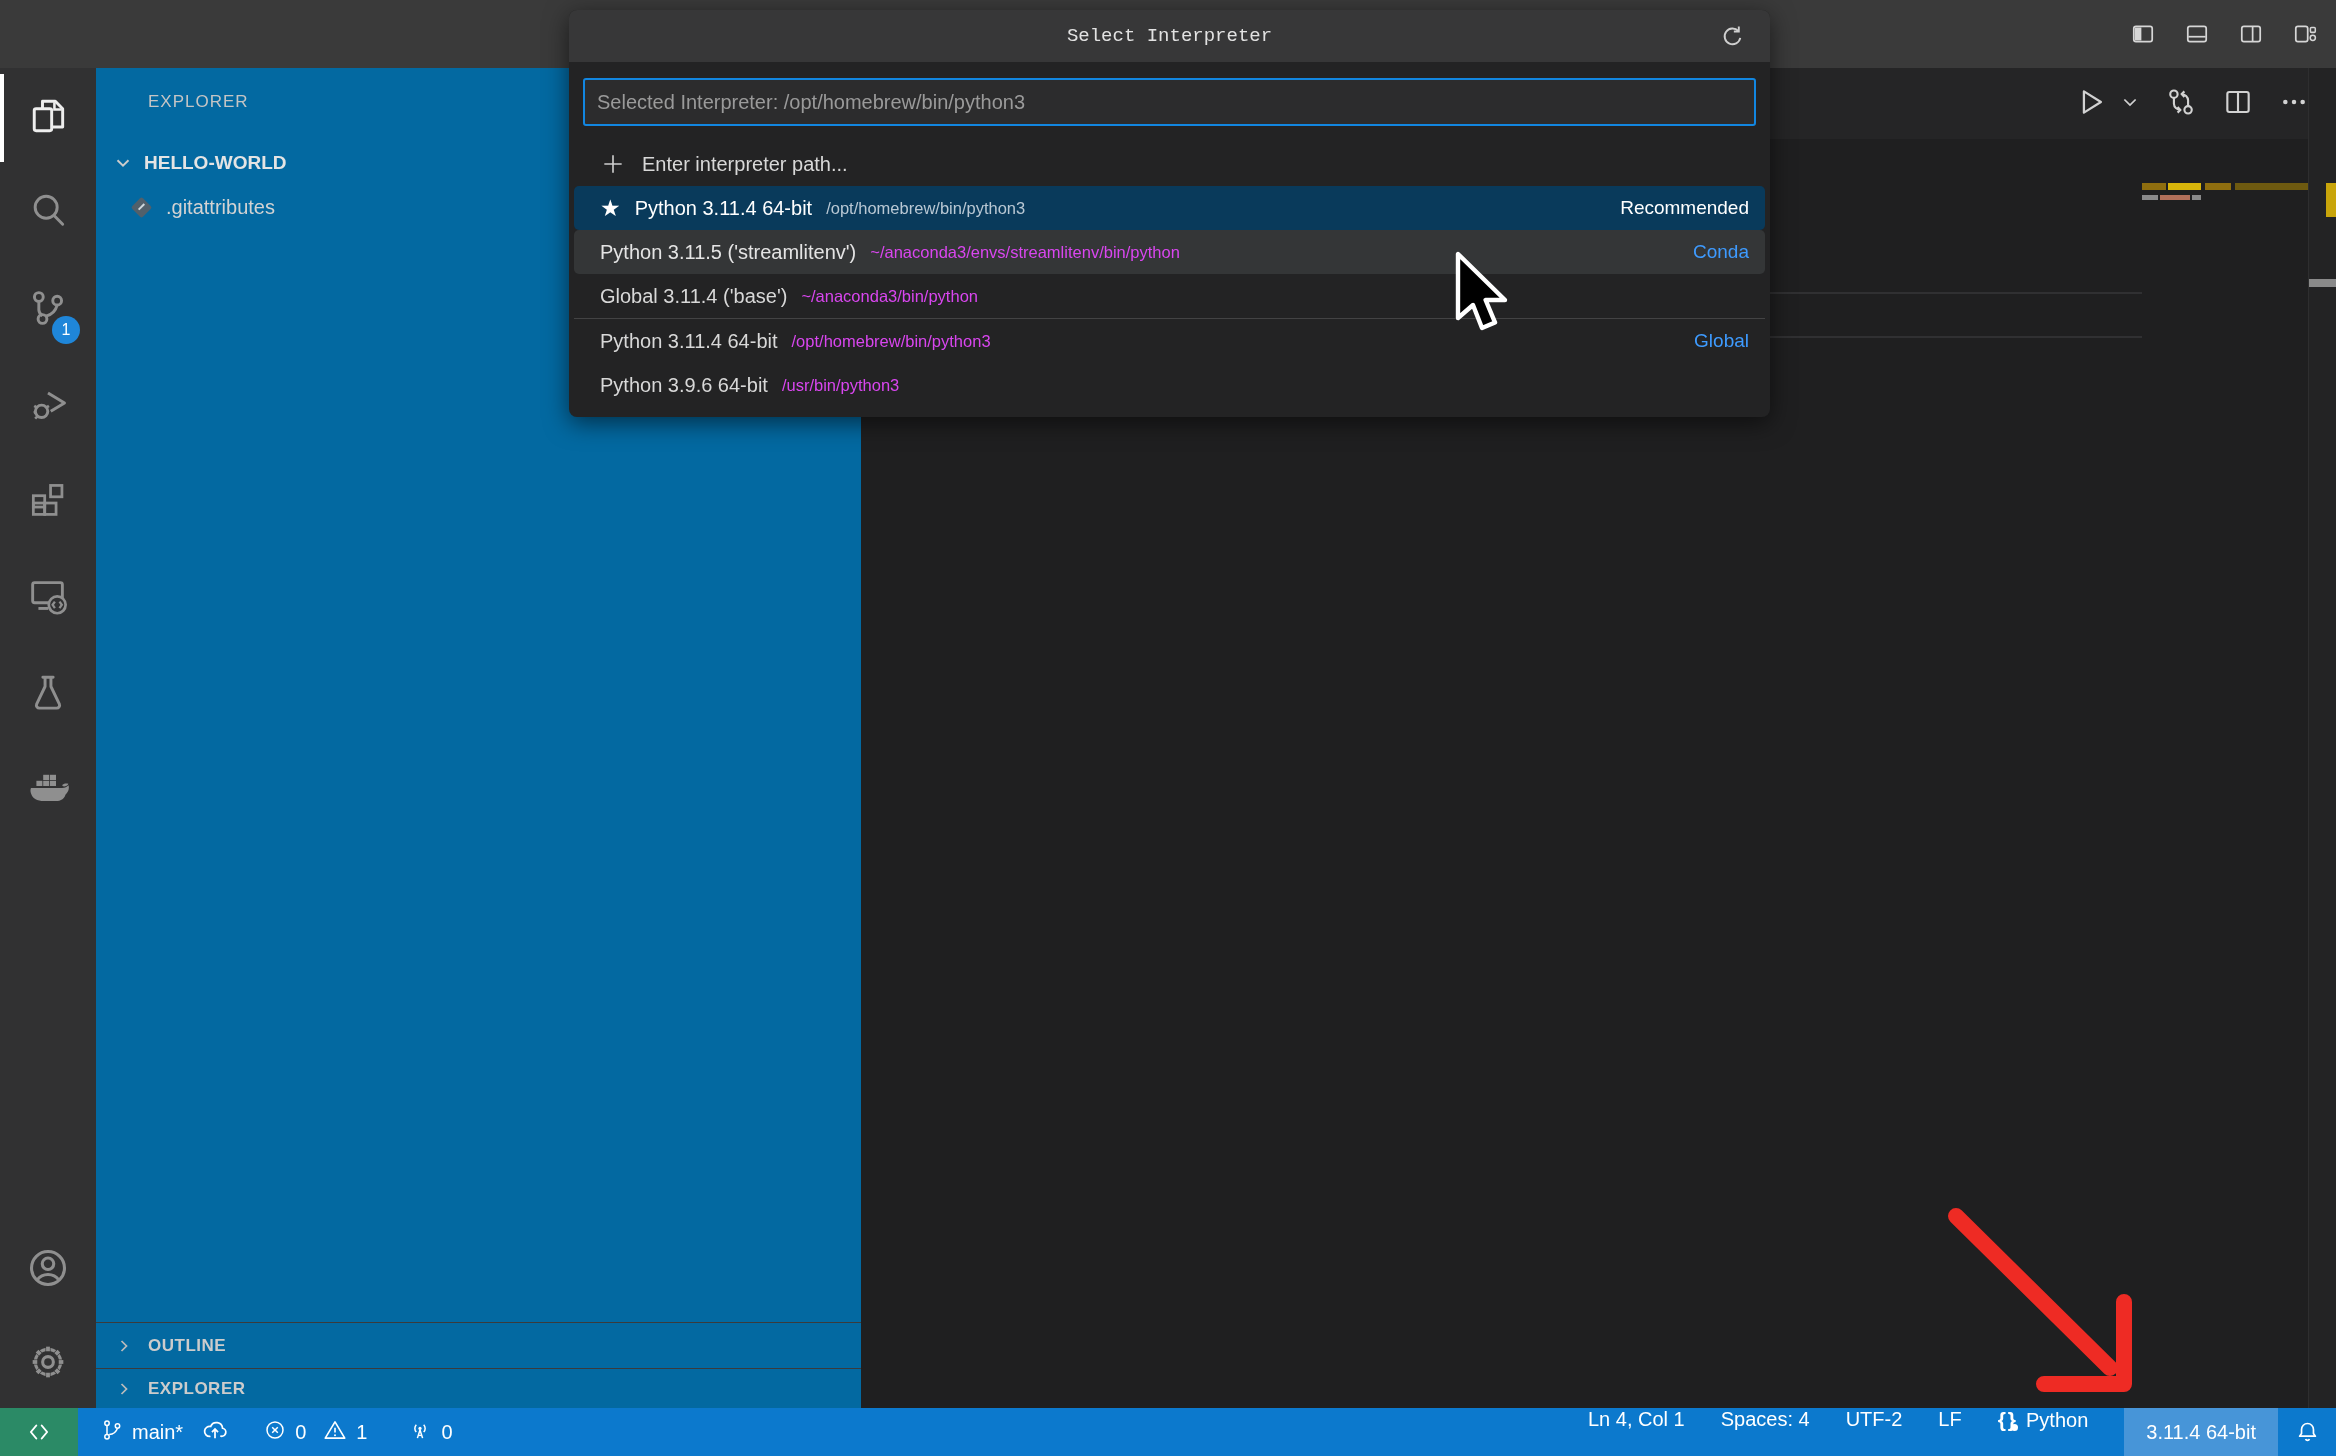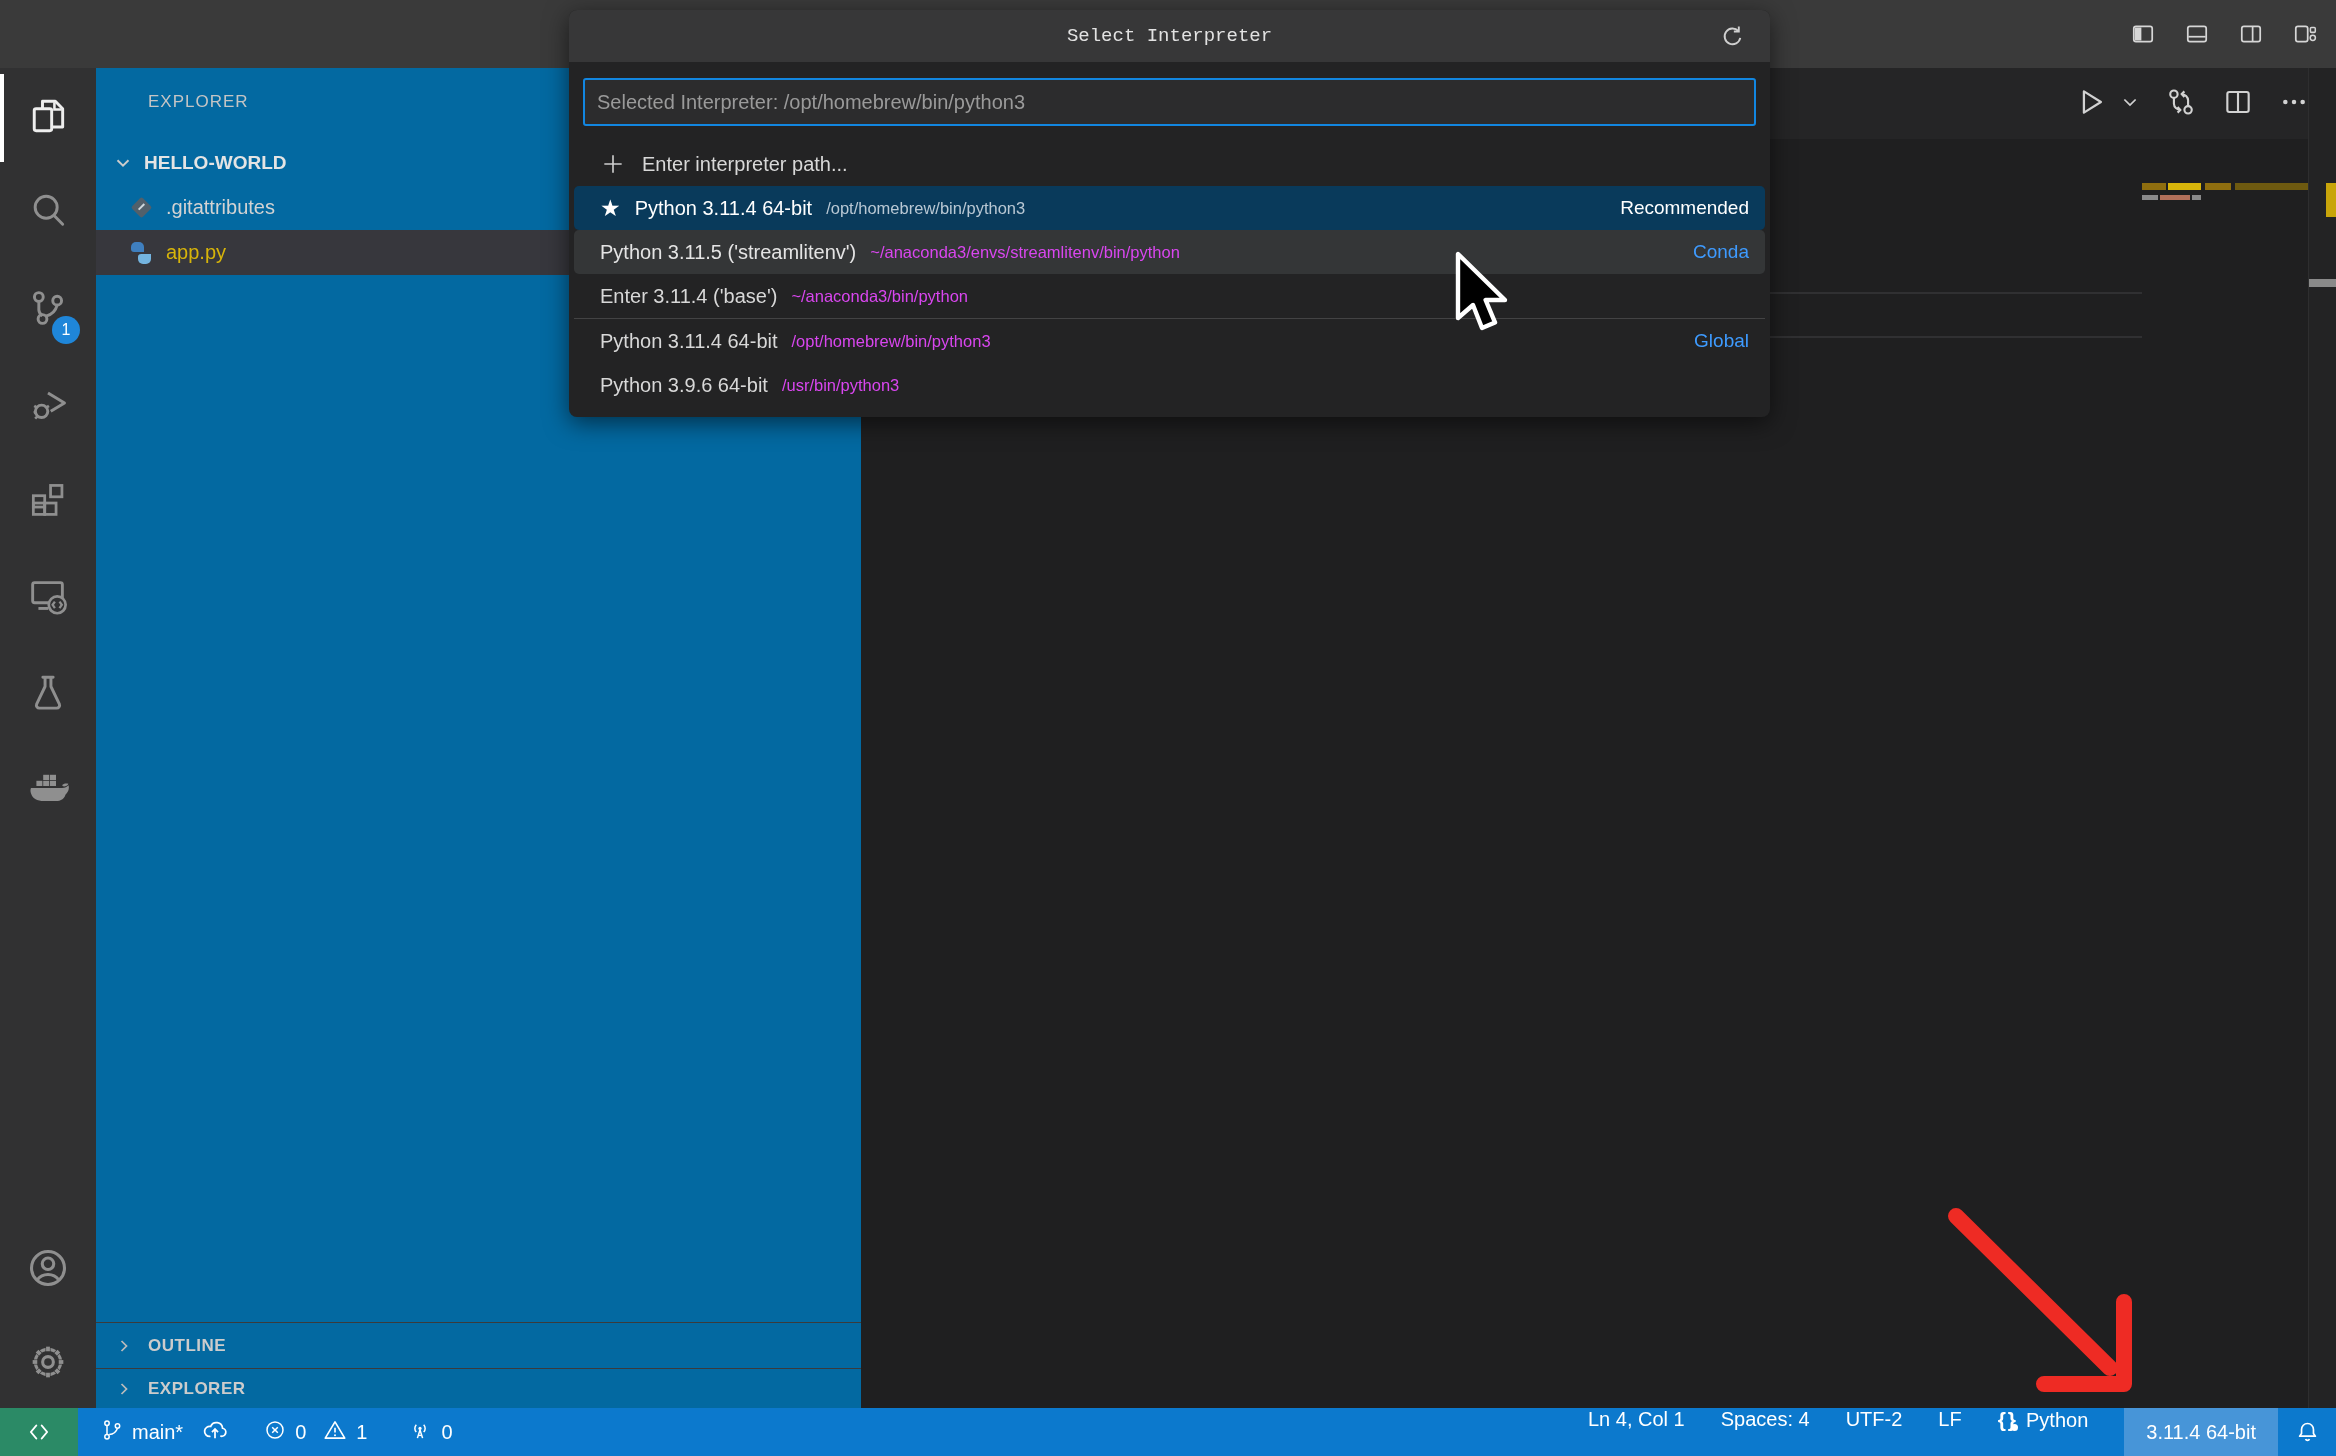--- a/index.html
+++ b/index.html
@@ -255,27 +255,20 @@
     <span>HELLO-WORLD</span>
   </div>
 
   <div class="tree-row" id="row-gitattributes">
     <span class="file-icon">
         <span class="git-diamond"></span>
       </span>
     <span>.gitattributes</span>
   </div>
 
-  <div class="tree-row" id="row-apppy">
-    <span class="file-icon">
-      <span class="py-icon-top"></span>
-        <span class="py-icon-bot"></span>
-    </span>
-    <span style="color:#d7b40a;">app.py</span>
-  </div>
 
   <div class="section-row" id="section-outline">
     <span class="section-chevron">
       <svg width="20" height="20" viewBox="0 0 16 16">
           <polyline points="6,4 10,8 6,12" fill="none" stroke="#bbbbbb" stroke-width="1.4"></polyline>
         </svg>
     </span>
     <span>OUTLINE</span>
   </div>
   <div class="section-row" id="section-timeline">
@@ -377,21 +370,21 @@
       <span class="qp-tag">Recommended</span>
     </div>
 
     <div class="qp-row hovered">
       <span>Python 3.11.5 ('streamlitenv')</span>
       <span class="qp-path">~/anaconda3/envs/streamlitenv/bin/python</span>
       <span class="qp-tag">Conda</span>
     </div>
 
     <div class="qp-row">
-      <span>Enter 3.11.4 ('base')</span>
+      <span>Global 3.11.4 ('base')</span>
       <span class="qp-path">~/anaconda3/bin/python</span>
       <span class="qp-tag"></span>
     </div>
 
     <div id="qp-separator"></div>
 
     <div class="qp-row">
       <span>Python 3.11.4 64-bit</span>
       <span class="qp-path">/opt/homebrew/bin/python3</span>
       <span class="qp-tag">Global</span>

